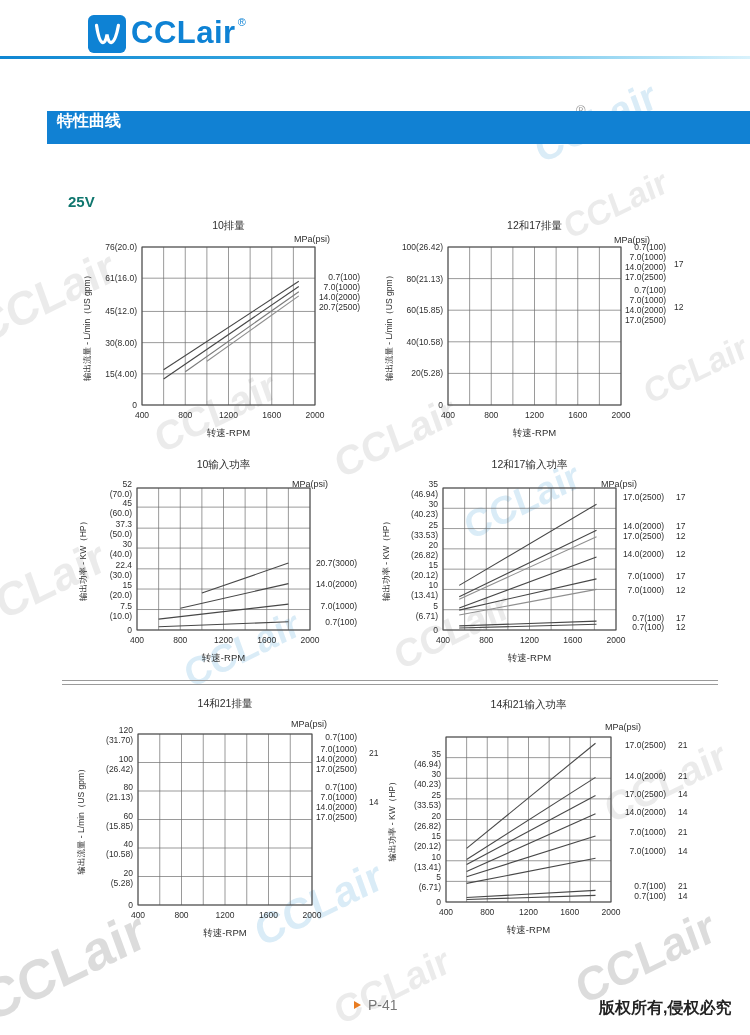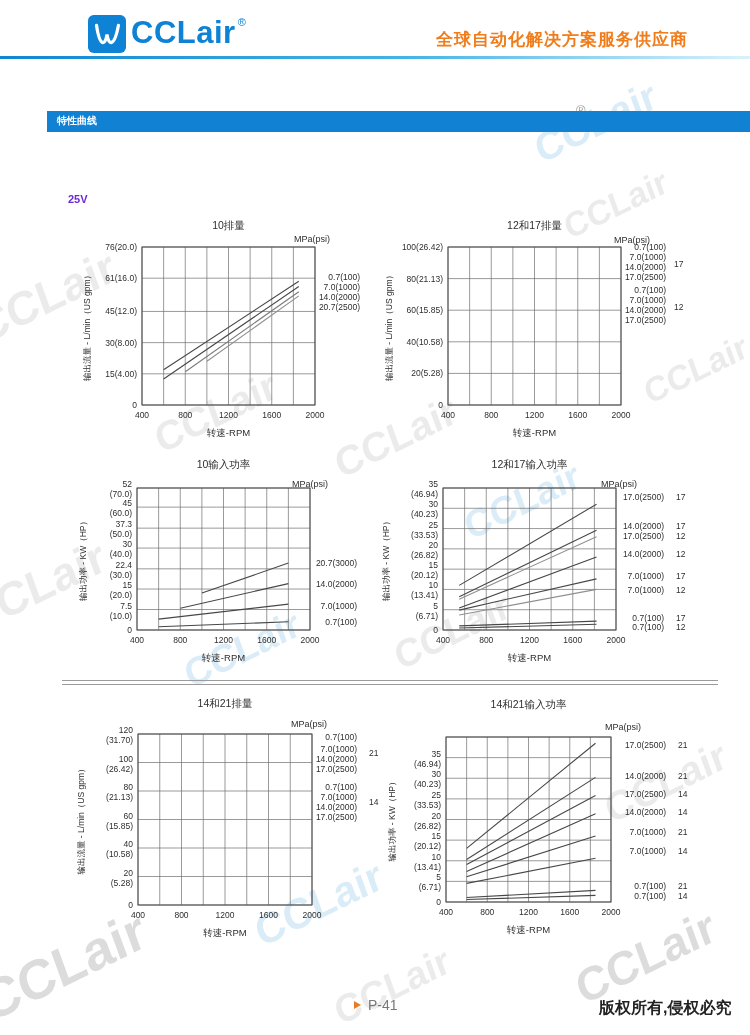--- a/index.html
+++ b/index.html
@@ -6,24 +6,24 @@
   .page{position:relative;width:750px;height:1035px;background:#fff;overflow:hidden;
         font-family:"Liberation Sans",sans-serif;}
   
   .logo{position:absolute;left:88px;top:15px;display:flex;align-items:flex-start;}
   .logo-mark{width:38px;height:38px;display:block;}
   .logo-text{font-size:31px;font-weight:bold;color:#0e82d4;line-height:36px;margin-left:5px;letter-spacing:.5px;}
   .logo-reg{font-size:11px;color:#0e82d4;margin-left:2px;line-height:14px;}
   .slogan{position:absolute;right:62px;top:28px;font-size:17px;font-weight:bold;color:#f07c1a;letter-spacing:1px;}
   .header-rule{position:absolute;left:0;top:56px;width:750px;height:3px;
                background:linear-gradient(to right,#0f86d2,#45b4e6 55%,#d9f2fc 100%);}
-  .section-bar{position:absolute;left:47px;top:111px;width:703px;height:21px;background:#1181d3;
-               color:#fff;font-size:10px;font-weight:bold;line-height:19px;padding-left:10px;box-sizing:border-box;}
+  .section-bar{position:absolute;left:47px;top:111px;width:703px;height:33px;background:#1181d3;
+               color:#fff;font-size:16px;font-weight:bold;line-height:19px;padding-left:10px;box-sizing:border-box;}
   .page-title{position:absolute;left:68px;top:146px;font-size:17.5px;font-weight:bold;color:#151515;letter-spacing:.5px;}
-  .model-label{position:absolute;left:68px;top:193px;font-size:11px;font-weight:bold;color:#6d28d9;}
+  .model-label{position:absolute;left:68px;top:193px;font-size:15px;font-weight:bold;color:#0f766e;}
   
   .chart{position:absolute;}
   .chart svg{display:block;overflow:visible;}
   .chart svg text{fill:#2e2e2e;}
   
   .divider{position:absolute;left:62px;top:680px;width:656px;height:3px;
            border-top:1px solid #9b9b9b;border-bottom:1px solid #9b9b9b;}
   
   .page-num-arrow{position:absolute;left:354px;top:1001px;width:0;height:0;
     border-left:7px solid #e87c22;border-top:4px solid transparent;border-bottom:4px solid transparent;}
@@ -60,21 +60,20 @@
   <div class="wm-reg" style="left:576px;top:103px">®</div>
 
   <div class="logo">
     <svg class="logo-mark" viewBox="0 0 40 40">
       <rect width="40" height="40" rx="6" fill="#0e82d4"></rect>
       <path d="M9 11 q2.5 17 6.5 18 q3 .5 4.5 -8.5 q1.5 9 4.5 8.5 q4.5 -1.5 7.5 -18" fill="none" stroke="#ffffff" stroke-width="3.4" stroke-linecap="round"></path>
     </svg>
     <span class="logo-text">CCLair</span>
     <span class="logo-reg">®</span>
   </div>
-  <div class="slogan">全球自动化解决方案服务供应商</div>
   <div class="header-rule"></div>
 
   <div class="section-bar">特性曲线</div>
   <div class="model-label">25V</div>
 
   <div class="chart" style="left:60px;top:214px">
     <svg width="310" height="245">
         <g font-family="&quot;Liberation Sans&quot;, sans-serif">
           <g stroke="#6f6f6f" stroke-width="0.7">
             <line x1="82" y1="33" x2="82" y2="191"></line>

